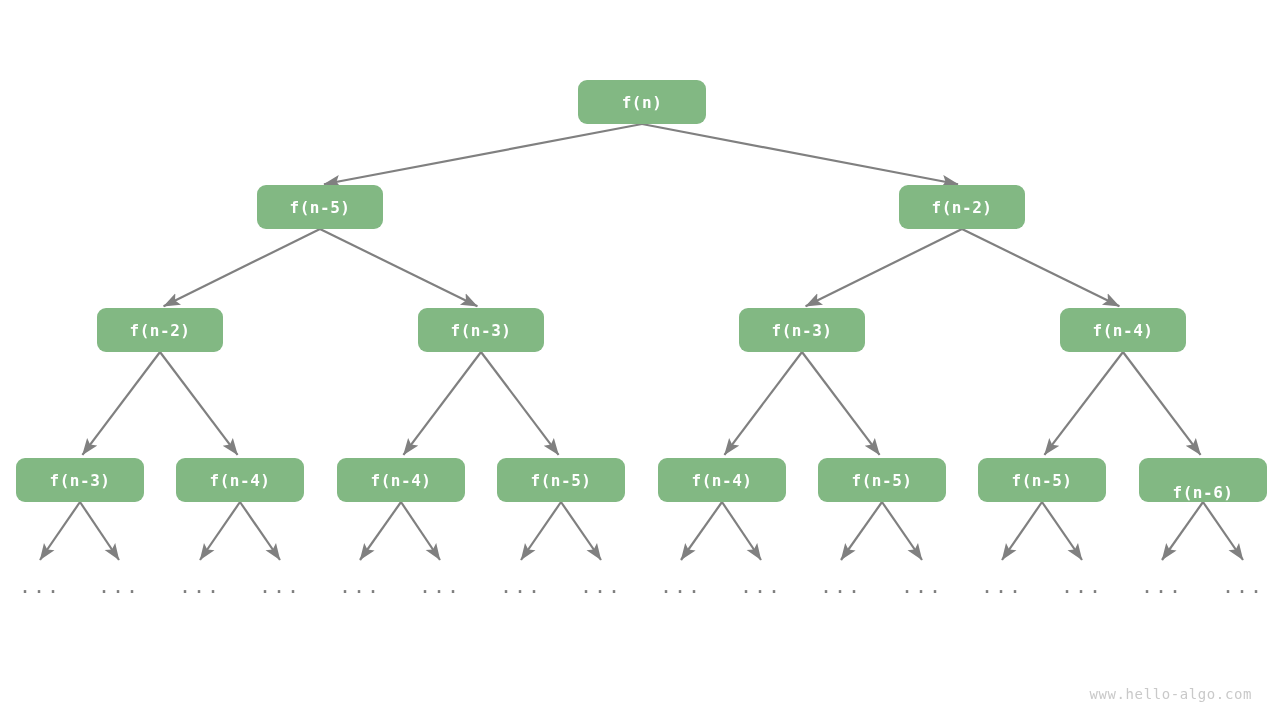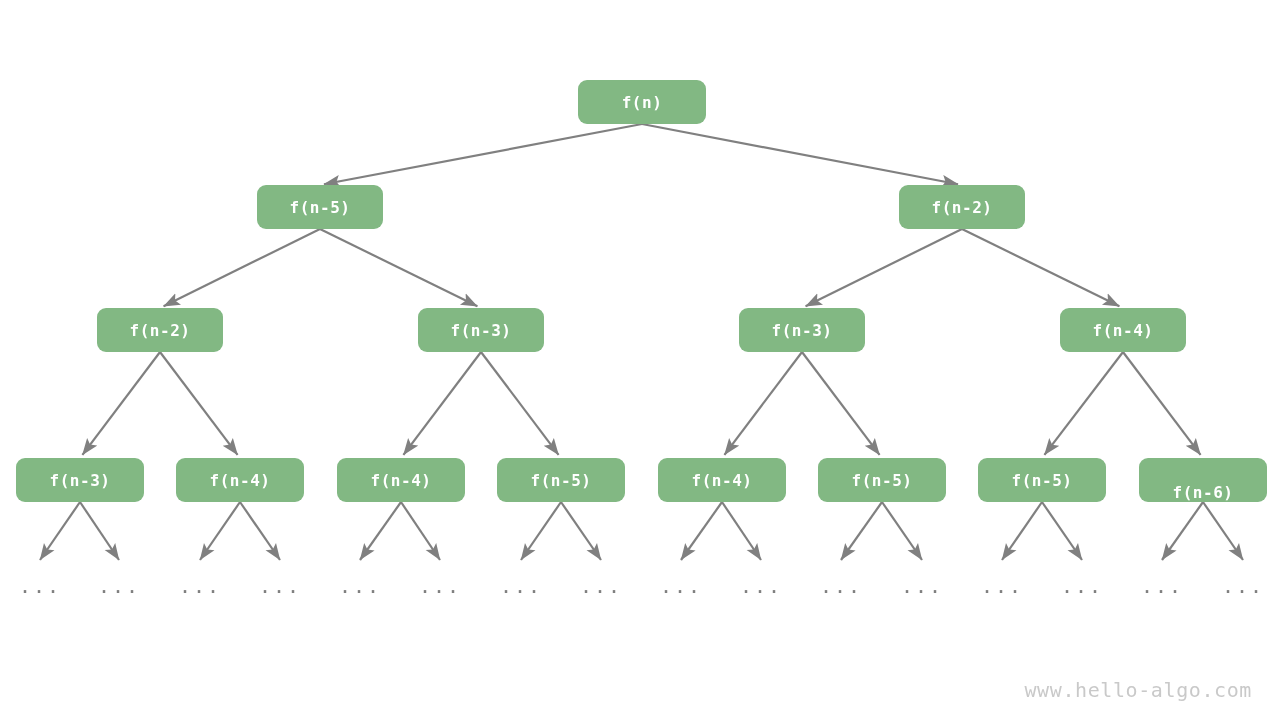--- a/index.html
+++ b/index.html
@@ -53,21 +53,21 @@
     z-index: 2;
     user-select: none;
     line-height: 1;
   }
   #watermark {
     position: absolute;
     right: 28px;
     bottom: 18px;
     color: #c9c9c9;
     font-family: "DejaVu Sans Mono", monospace;
-    font-size: 20px;
+    font-size: 14px;
     letter-spacing: 0.6px;
     user-select: none;
     margin-left: 20px;
   }
 </style>
 </head>
 <body>
 
 <div id="canvas">
   <svg id="edges" viewBox="0 0 1280 720" xmlns="http://www.w3.org/2000/svg">

